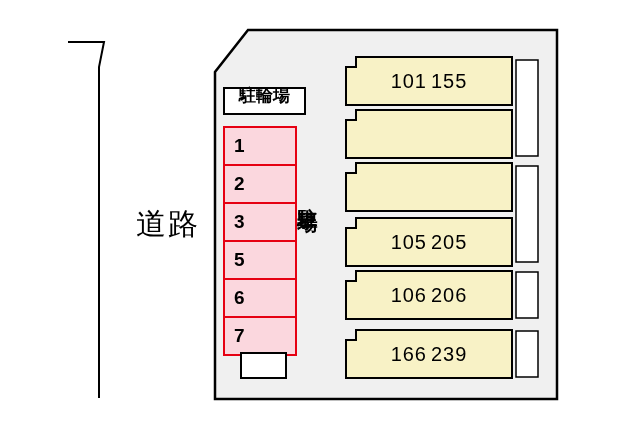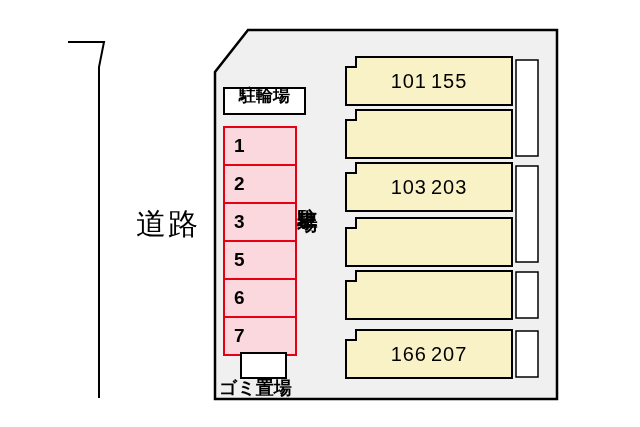--- a/index.html
+++ b/index.html
@@ -75,28 +75,31 @@
   <div class="txt bike-label">駐輪場</div>
 
   <div class="txt space-num" style="top:127px">1</div>
   <div class="txt space-num" style="top:165px">2</div>
   <div class="txt space-num" style="top:203px">3</div>
   <div class="txt space-num" style="top:241px">5</div>
   <div class="txt space-num" style="top:279px">6</div>
   <div class="txt space-num" style="top:317px">7</div>
 
   <div class="txt car-label">駐車場</div>
-  <div class="txt garbage-label">ゴミ置場</div>
 
   <div class="txt unit-label" style="top:57px">
     <span>101</span>
       <span>155</span>
   </div>
-  <div class="txt unit-label" style="top:163px">
-    <span>103</span>
-      <span>203</span>
+  <div class="txt unit-label" style="top:218px">
+    <span>105</span>
+      <span>205</span>
+  </div>
+  <div class="txt unit-label" style="top:271px">
+    <span>106</span>
+      <span>206</span>
   </div>
   <div class="txt unit-label" style="top:330px">
     <span>166</span>
-      <span>207</span>
+      <span>239</span>
   </div>
 
 </div>
 
 </body></html>

